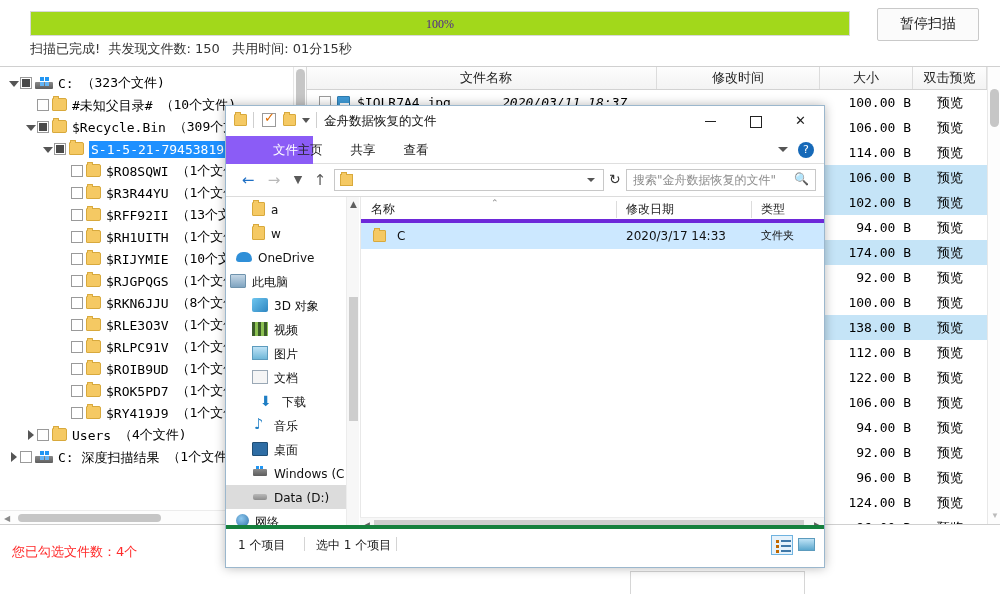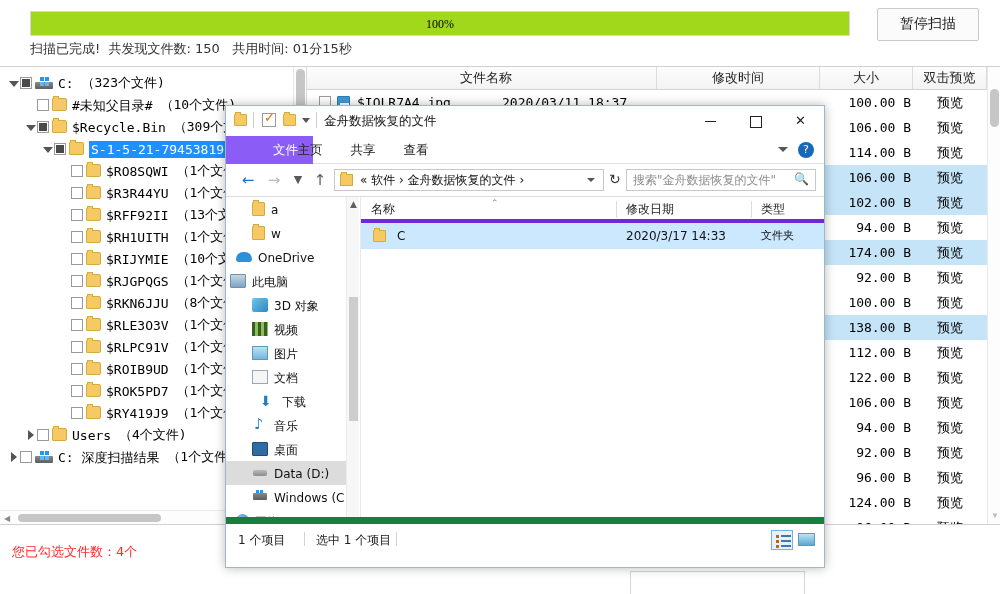--- a/index.html
+++ b/index.html
@@ -28,21 +28,21 @@
     border: 1px solid #d8d8d8;
     box-sizing: border-box;
   }
   .progress-fill {
     position: absolute; left: 0; top: 0; height: 100%;
     background: #a2d81b;
   }
   .progress-label {
     position: absolute; left: 0; top: 0; width: 100%; height: 25px;
     line-height: 25px; text-align: center;
-    font-size: 12px; color: #000000; font-family: "Liberation Serif", serif;
+    font-size: 12px; color: #4c1d95; font-family: "Liberation Serif", serif;
   }
   .pause-btn {
     position: absolute; left: 877px; top: 8px;
     width: 100px; height: 31px;
     background: #fbfbfb;
     border: 1px solid #c9c9c9;
     border-radius: 2px;
     font-size: 14px; color: #222;
     line-height: 29px; text-align: center;
     cursor: pointer;
@@ -178,21 +178,21 @@
   .row .c-icon {
     position:absolute; left:30px; top:6px; width:13px; height:13px;
     background:#3f9ad6; border:1px solid #2e7cb0; box-sizing:border-box;
     border-radius:1px;
   }
   .row .c-icon::after {
     content:""; position:absolute; left:2px; top:6px; width:9px; height:4px;
     background:#fff;
   }
   .row .c-name { position:absolute; left:50px; top:0; }
-  .row .c-date { position:absolute; left:195px; top:0; }
+  .row .c-date { position:absolute; left:195px; top:0;font-style:italic; }
   .row .c-size { position:absolute; left:516px; top:0; width:88px; text-align:right; }
   .row .c-prev { position:absolute; left:612px; top:0; width:62px; text-align:center;
                  font-family: "DejaVu Sans", sans-serif; }
 
   .list-vscroll {
     position:absolute; right:0; top:0; width:13px; height:457px;
     background:#fdfdfd; border-left:1px solid #e8e8e8; box-sizing:border-box;
   }
   .list-vscroll .thumb {
     position:absolute; left:2px; top:22px; width:9px; height:38px;
@@ -434,22 +434,22 @@
     position:absolute; left:134px; bottom:0; width:464px; height:17px;
     background:#f7f7f7; border-top:1px solid #ececec; box-sizing:border-box;
   }
   .ex-hscroll .thumb {
     position:absolute; left:14px; top:2px; width:430px; height:13px; background:#cdcdcd;
   }
   .ex-hscroll .lf{position:absolute;left:3px;top:2px;font-size:9px;color:#606060;}
   .ex-hscroll .rt{position:absolute;right:3px;top:2px;font-size:9px;color:#606060;}
 
   .ex-status {
-    position:absolute; left:0; bottom:16px; width:718px; height:34px;
-    background:#ffffff; border-top:7px solid #15803d; box-sizing:border-box;
+    position:absolute; left:0; bottom:8px; width:718px; height:34px;
+    background:#ffffff; border-top:4px solid #15803d; box-sizing:border-box;
   }
   .st-a { position:absolute; left:12px; top:8px; font-size:12px; color:#222; }
   .st-sep { position:absolute; left:78px; top:8px; width:1px; height:14px; background:#d4d4d4;}
   .st-b { position:absolute; left:90px; top:8px; font-size:12px; color:#222; }
   .st-sep2 { position:absolute; left:170px; top:8px; width:1px; height:14px; background:#d4d4d4;}
   .view-btn {
     position:absolute; top:6px; width:22px; height:20px; cursor:pointer;
     box-sizing:border-box;
   }
   .view-details { left:545px; border:1px solid #6fb3e0; background:#e6f2fb; }
@@ -701,21 +701,20 @@
       <div class="ribbon-help">?</div>
     </div>
 
     <div class="ex-addrbar">
       <div class="nav-ico nav-back">←</div>
       <div class="nav-ico nav-fwd">→</div>
       <div class="nav-ico nav-down">▼</div>
       <div class="nav-ico nav-up">↑</div>
       <div class="addr-box">
         <span class="addr-folder"></span>
-        <span class="addr-crumbs">«  软件  ›  金舟数据恢复的文件  ›</span>
         <span class="addr-caret"></span>
       </div>
       <div class="refresh-btn">↻</div>
       <div class="search-box">
         <span class="search-ph">搜索"金舟数据恢复的文件"</span>
         <span class="search-ico">🔍</span>
       </div>
     </div>
 
     <div class="ex-body">
@@ -724,22 +723,22 @@
           <div class="nav-item" style="padding-left: 26px;"><span class="ni ico-folder"></span><span class="txt">w</span></div>
           <div class="nav-item" style="padding-left: 10px;"><span class="ni ico-cloud"></span><span class="txt">OneDrive</span></div>
           <div class="nav-item" style="padding-left: 4px;"><span class="ni ico-pc"></span><span class="txt">此电脑</span></div>
           <div class="nav-item" style="padding-left: 26px;"><span class="ni ico-3d"></span><span class="txt">3D 对象</span></div>
           <div class="nav-item" style="padding-left: 26px;"><span class="ni ico-video"></span><span class="txt">视频</span></div>
           <div class="nav-item" style="padding-left: 26px;"><span class="ni ico-pic"></span><span class="txt">图片</span></div>
           <div class="nav-item" style="padding-left: 26px;"><span class="ni ico-doc"></span><span class="txt">文档</span></div>
           <div class="nav-item" style="padding-left: 34px;"><span class="ni ico-dl"></span><span class="txt">下载</span></div>
           <div class="nav-item" style="padding-left: 26px;"><span class="ni ico-music"></span><span class="txt">音乐</span></div>
           <div class="nav-item" style="padding-left: 26px;"><span class="ni ico-desk"></span><span class="txt">桌面</span></div>
+          <div class="nav-item" style="padding-left: 26px;"><span class="ni ico-win"></span><span class="txt">Windows (C</span></div>
           <div class="nav-item sel" style="padding-left: 26px;"><span class="ni ico-data"></span><span class="txt">Data (D:)</span></div>
-          <div class="nav-item" style="padding-left: 26px;"><span class="ni ico-win"></span><span class="txt">Windows (C</span></div>
           <div class="nav-item" style="padding-left: 10px;"><span class="ni ico-net"></span><span class="txt">网络</span></div>
         </div>
       <div class="navpane-scroll">
         <span class="up">▲</span>
         <div class="thumb"></div>
         <span class="dn">▼</span>
       </div>
 
       <div class="contentpane">
         <div class="ch-row">

